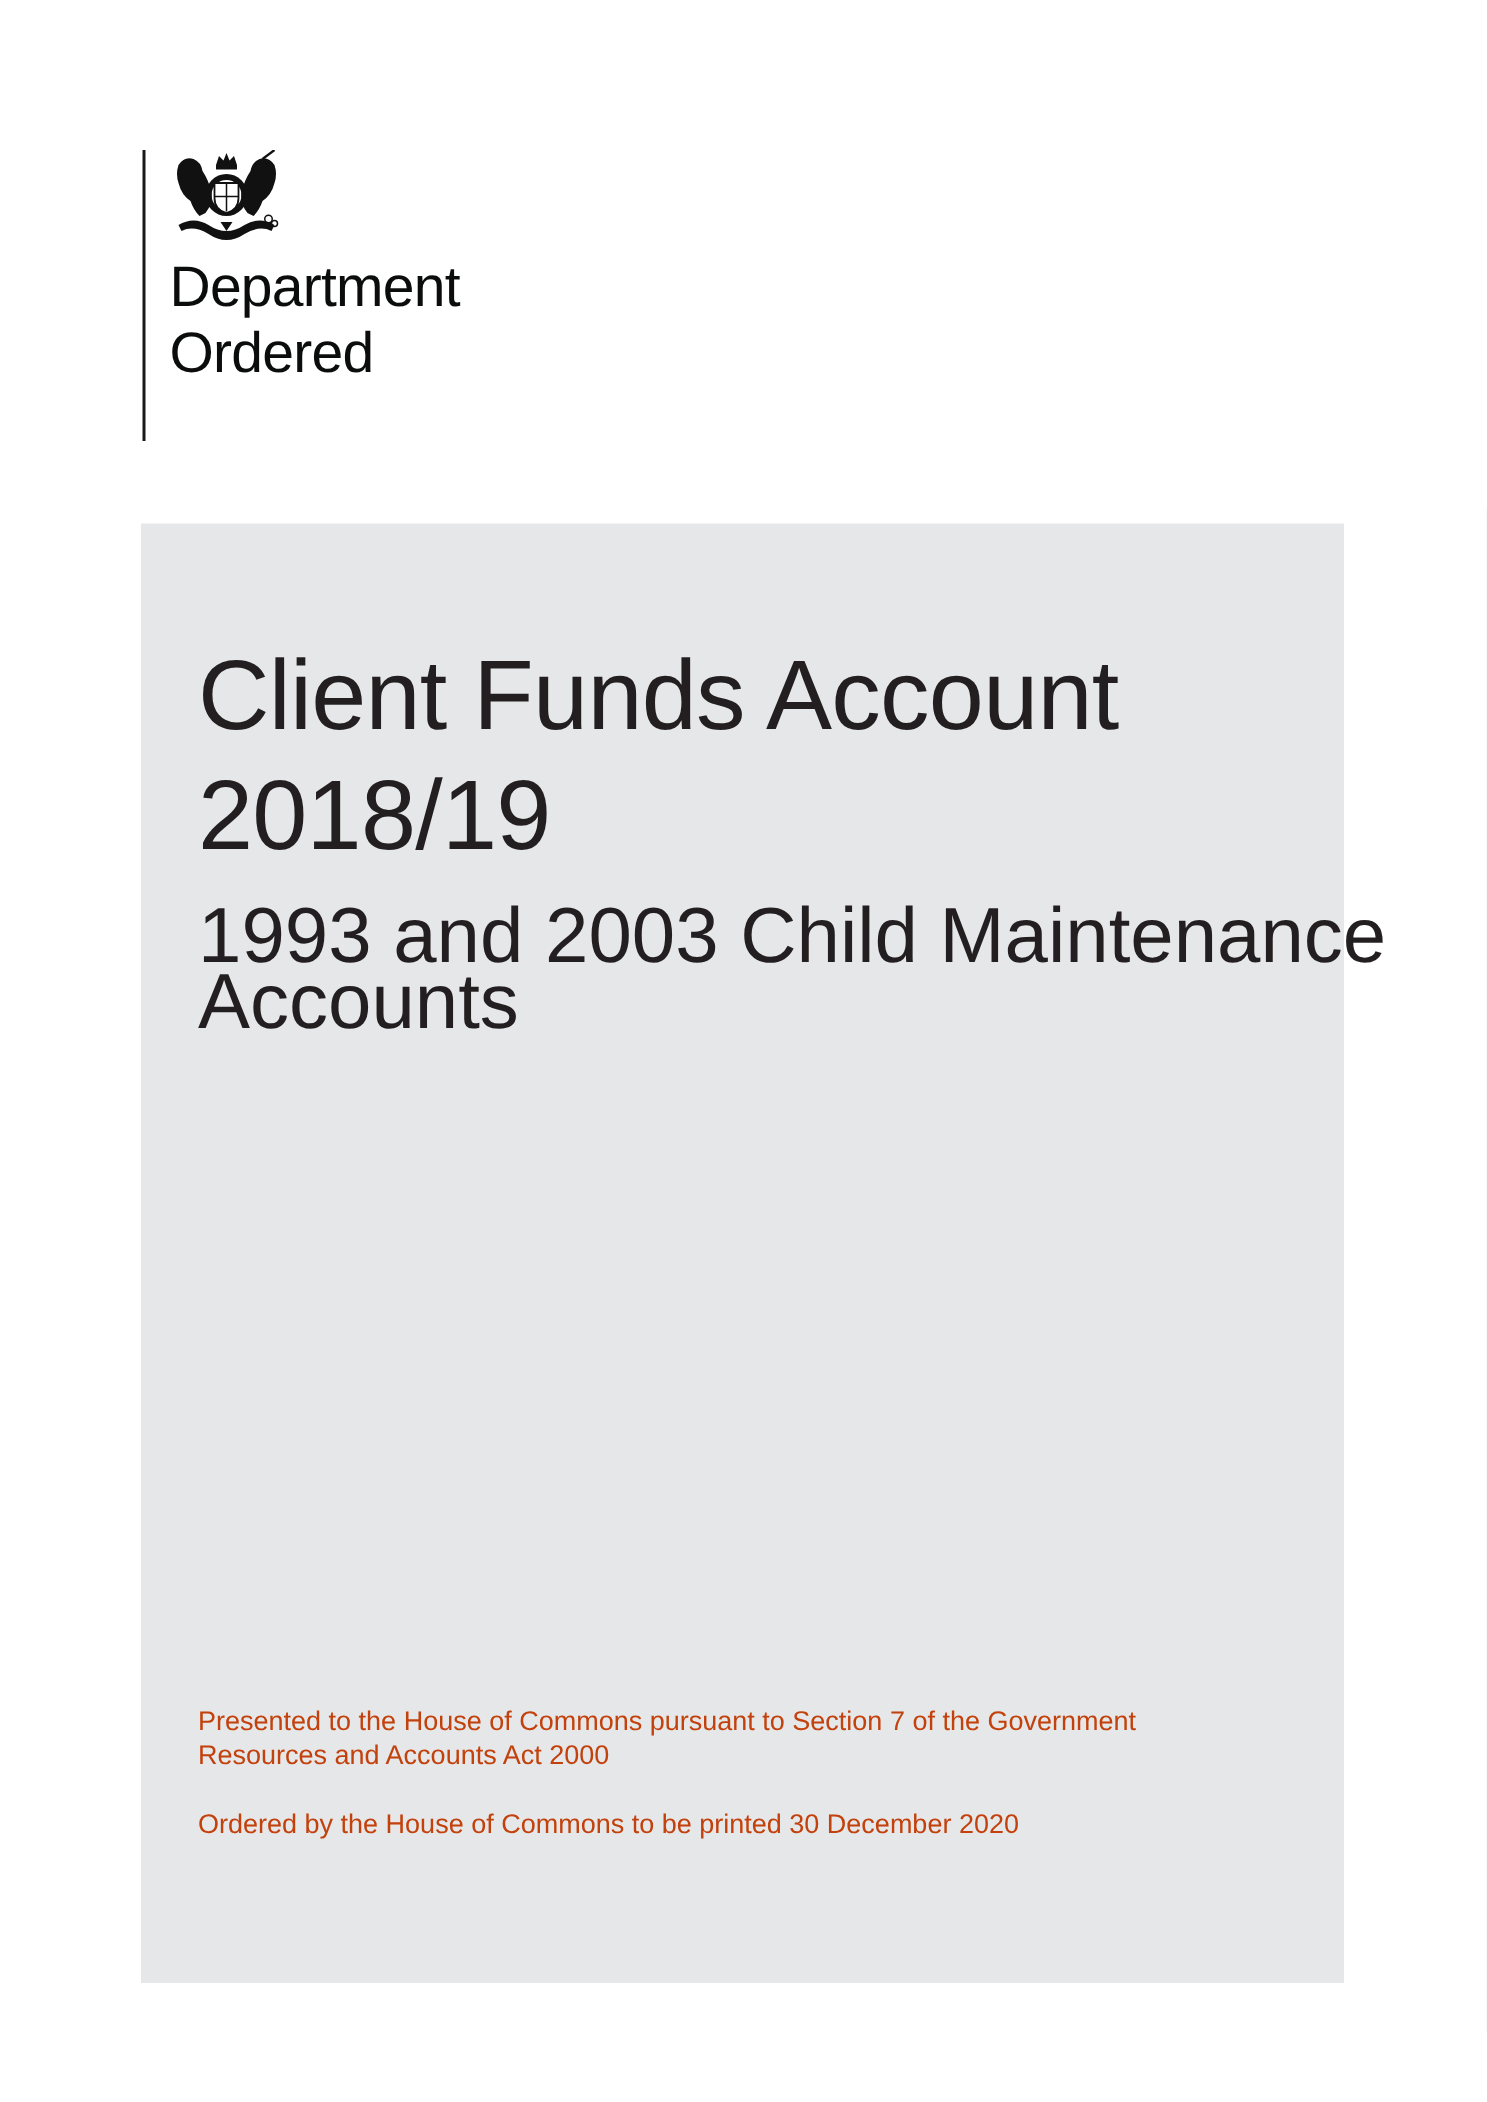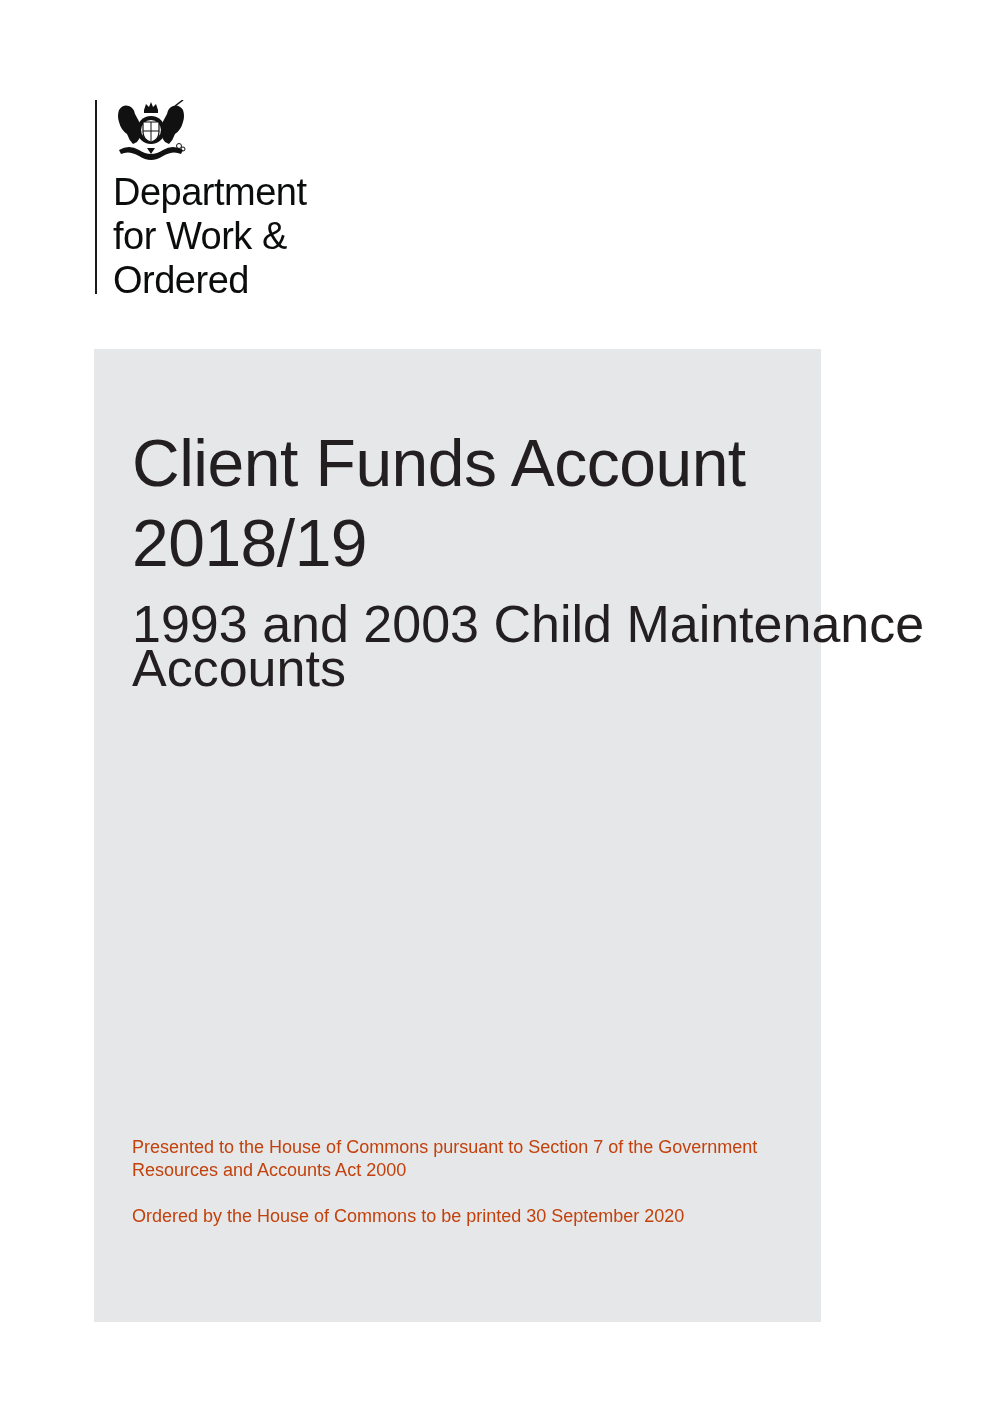--- a/index.html
+++ b/index.html
@@ -40,21 +40,21 @@
       letter-spacing: -0.5px;
       color: #0b0c0c;
       white-space: nowrap;
     }
     .org-name span { display: block; }
 
     .cover-panel {
       position: absolute;
       left: 94px;
       top: 349px;
-      width: 727px;
+      width: 802px;
       height: 973px;
       background: #e6e7e8;
     }
     .title {
       position: absolute;
       left: 38px;
       top: 74px;
       font-size: 66px;
       line-height: 80px;
       letter-spacing: -0.5px;
@@ -109,35 +109,34 @@
     <line x1="62" y1="6" x2="70" y2="0" stroke="#111" stroke-width="1.5"></line>
 
     <path d="M6 50 q10 -6 20 0 q12 8 24 0 q10 -6 20 0 l-2 4 q-8 -4 -18 2 q-12 8 -24 0 q-10 -6 -18 -2 z" fill="#111"></path>
     <path d="M34 48 l4 6 l4 -6 z" fill="#111"></path>
 
     <circle cx="66" cy="46" r="2.5" fill="none" stroke="#111" stroke-width="1"></circle>
     <circle cx="70" cy="49" r="2" fill="none" stroke="#111" stroke-width="1"></circle>
   </svg>
   <div class="org-name">
     <span>Department</span>
-    <span>for Work &amp;</span>
     <span>Ordered</span>
   </div>
 </div>
 
 <div class="cover-panel">
   <h1 class="title">
     <span>Client Funds Account</span>
     <span>2018/19</span>
   </h1>
   <h2 class="subtitle">
     <span>1993 and 2003 Child Maintenance</span>
     <span>Accounts</span>
   </h2>
 
   <div class="legal">
     <div class="presented">
       <p>Presented to the House of Commons pursuant to Section 7 of the Government</p>
       <p>Resources and Accounts Act 2000</p>
     </div>
-    <p class="ordered">Ordered by the House of Commons to be printed 30 September 2020</p>
+    <p class="ordered">Ordered by the House of Commons to be printed 30 December 2020</p>
   </div>
 </div>
 
 </body></html>

